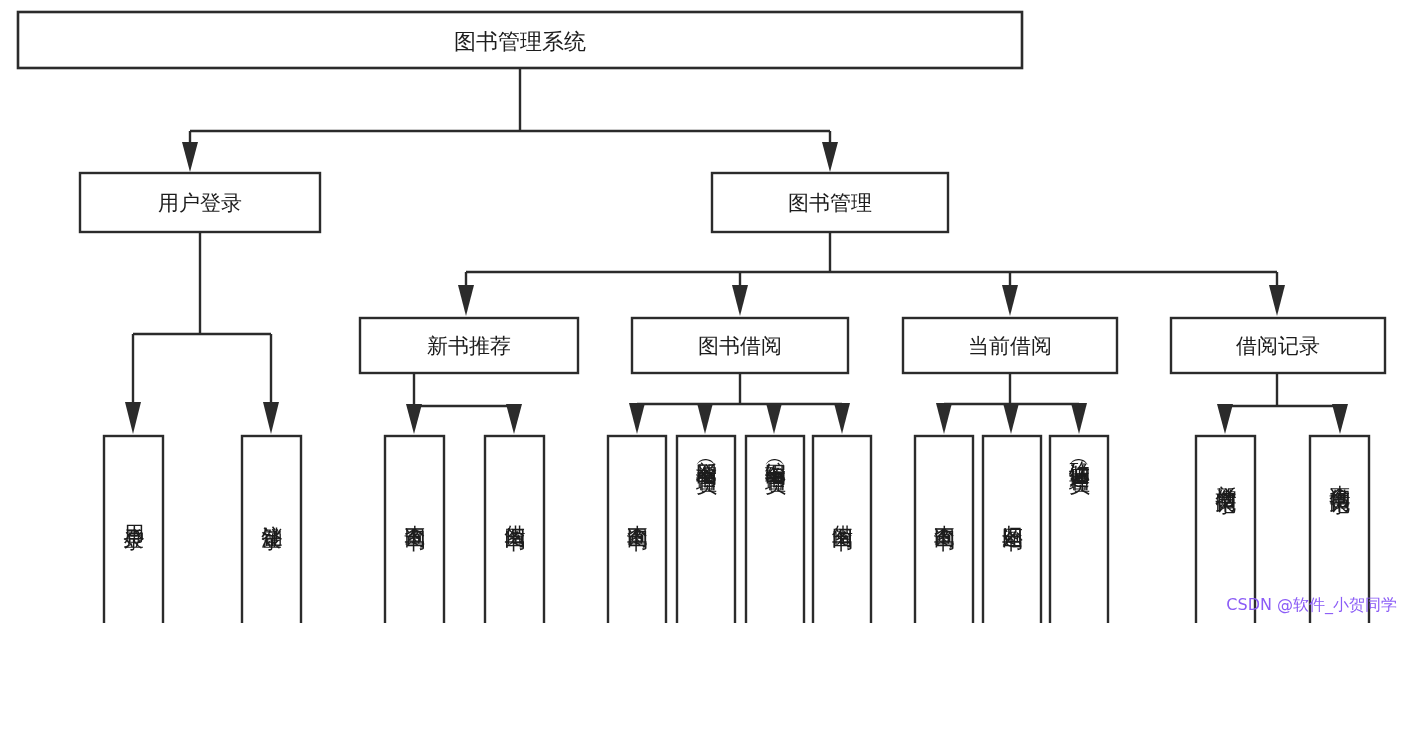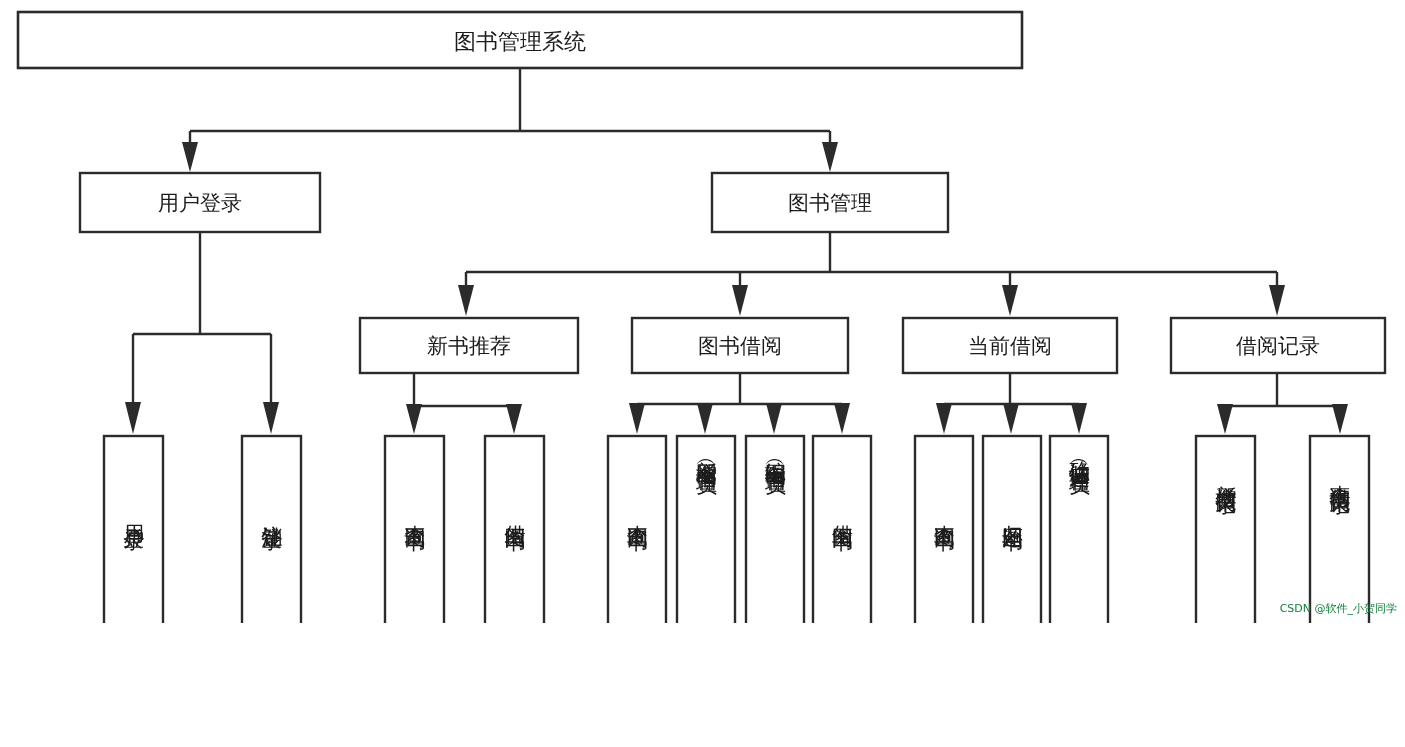--- a/index.html
+++ b/index.html
@@ -68,22 +68,22 @@
     line-height: 1;
     letter-spacing: 2px;
     color: #1c1c1c;
     white-space: nowrap;
   }
   .watermark {
     position: absolute;
     right: 8px;
     bottom: 7px;
     font-family: "DejaVu Sans", "Liberation Sans", sans-serif;
-    font-size: 11px;
-    color: #15803d;
+    font-size: 16px;
+    color: #8b5cf6;
     white-space: nowrap;
   }
 </style>
 </head>
 <body>
 
 <div id="diagram-root">
 
   <svg class="flow" viewBox="0 0 1405 747">
 

